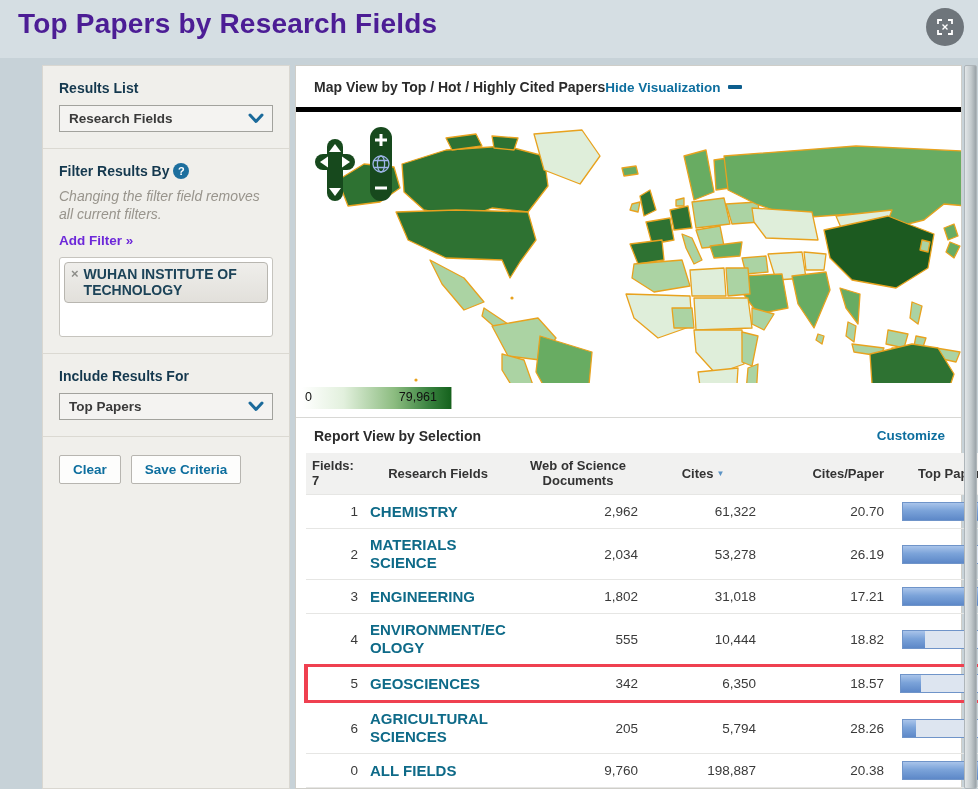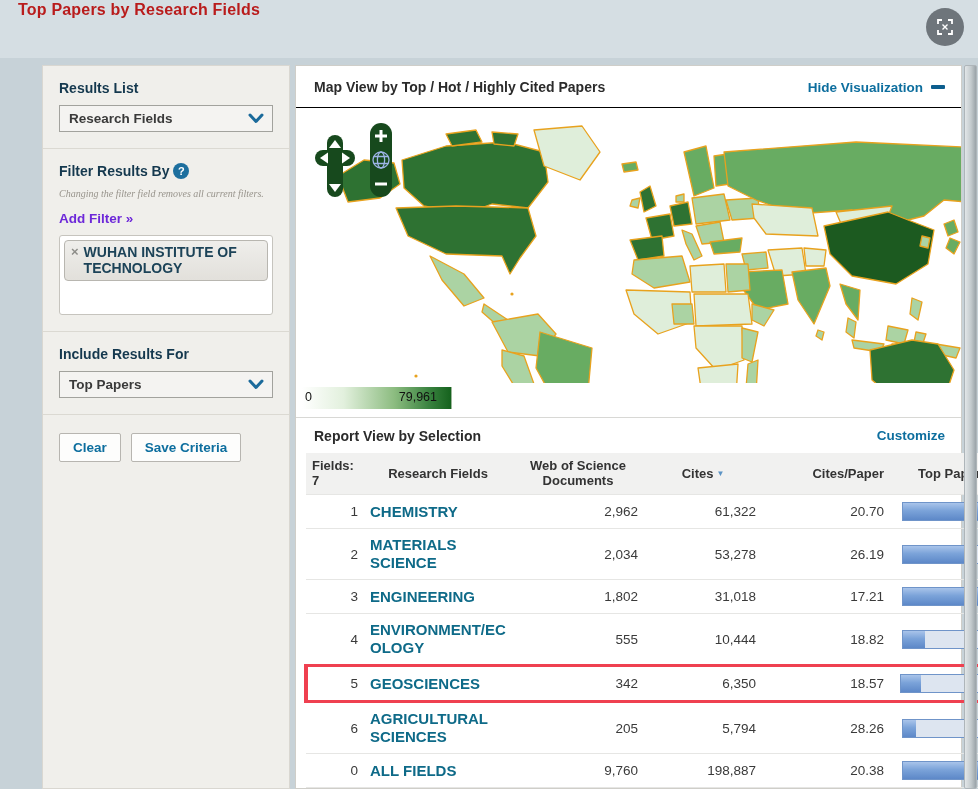--- a/index.html
+++ b/index.html
@@ -4,53 +4,53 @@
 <style>
   * { box-sizing: border-box; }
   html,body { margin:0; padding:0; }
   body {
     width:978px; height:789px; position:relative; overflow:hidden;
     background:#c7d2d8;
     font-family:"Liberation Sans", sans-serif;
   }
   
   .banner { position:absolute; top:0; left:0; right:0; height:58px; background:#d5dee3; }
-  .page-title { position:absolute; left:18px; top:1px; font-size:16px; font-weight:bold; color:#b91c1c; letter-spacing:.2px; }
+  .page-title { position:absolute; left:18px; top:8px; font-size:28px; font-weight:bold; color:#4c1d95; letter-spacing:.2px; }
   .expand-btn { position:absolute; right:14px; top:8px; width:38px; height:38px; border-radius:50%;
     background:#6e757b; display:flex; align-items:center; justify-content:center; cursor:pointer; }
   
   .content { position:absolute; top:65px; left:10px; right:16px; bottom:0; display:flex; gap:5px;margin-left:32px; }
   .scroll-strip { position:absolute; top:65px; right:1px; width:13px; bottom:0;
     background:linear-gradient(90deg,#e2e6e8 0%,#c3cacd 55%,#9aa3a8 100%);
     border:1px solid #aeb5b9; border-radius:2px; }
   
   .sidebar { width:248px; background:#f0efeb; border:1px solid #d9d7d1; }
   .sb-section { padding:14px 16px 16px 16px; border-bottom:1px solid #dbd9d2; }
   .sb-section:last-of-type { border-bottom:none; }
   .sb-heading { font-size:14px; font-weight:bold; color:#14384e; margin-bottom:9px; }
   .sb-select { display:flex; align-items:center; justify-content:space-between; height:27px;
     background:#f4f3f1; border:1px solid #a2a29d; padding:0 8px 0 9px; cursor:pointer; }
   .sb-select .sel-text { font-size:13.5px; font-weight:bold; color:#3a3a3a; }
   .help-badge { display:inline-flex; width:16px; height:16px; border-radius:50%; background:#1d6f9e;
     color:#fff; font-size:11px; font-weight:bold; align-items:center; justify-content:center;
     vertical-align:1px; margin-left:4px; cursor:pointer; }
-  .sb-note { font-size:10px; font-style:italic; color:#98948c; line-height:1.25; margin:2px 0 8px 0;font-family:Liberation Serif, serif; }
+  .sb-note { font-size:14px; font-style:italic; color:#98948c; line-height:1.25; margin:2px 0 8px 0; }
   .add-filter { font-size:13.5px; font-weight:bold; color:#6d28d9; cursor:pointer; margin-bottom:6px; display:inline-block; }
   .filter-box { background:#fff; border:1px solid #c6c4be; border-radius:3px; height:80px; padding:4px; margin-top:3px; }
   .chip { display:inline-flex; align-items:flex-start; gap:5px; background:linear-gradient(#efeeeb,#e2e0db);
     border:1px solid #b8b6b0; border-radius:4px; padding:3px 8px 4px 6px; max-width:100%; cursor:default; }
   .chip-x { color:#8d8d89; font-size:13px; font-weight:bold; line-height:15px; cursor:pointer; }
   .chip-label { font-size:14px; font-weight:bold; color:#1c4358; line-height:1.15; }
   .sb-buttons { display:flex; gap:10px; padding-top:4px; }
   .btn { background:#fdfdfc; border:1px solid #b7b5b0; border-radius:2px; padding:6px 13px;
     font-size:13.5px; font-weight:bold; color:#0d6e9e; cursor:pointer; font-family:inherit; }
   
   .main { flex:1; background:#ffffff; border:1px solid #cfcec9; display:flex; flex-direction:column; min-width:0; }
-  .viz-header { display:flex; align-items:center; justify-content:space-between;
-    padding:13px 16px 12px 18px; border-bottom:1px solid #000000; }
+  .viz-header { display:flex; align-items:center; justify-content:flex-start;
+    padding:13px 16px 12px 18px; border-bottom:5px solid #000000; }
   .viz-title { font-size:14px; font-weight:bold; color:#2b2b2b; }
   .link-bold { font-size:13.5px; font-weight:bold; color:#0d6e9e; cursor:pointer; display:inline-flex; align-items:center; }
   .minus-dash { display:inline-block; width:14px; height:4px; background:#0d5e8e; border-radius:1px; margin-left:8px; }
   .map-area { position:relative; height:330px; overflow:hidden; }
   .map-svg { position:absolute; left:0; top:0; }
   .map-controls { position:absolute; left:18px; top:8px; }
   .legend-row { position:relative; height:40px; padding:4px 0 0 6px; }
   .legend-bar { position:relative; width:150px; height:22px;
     background:linear-gradient(90deg,#ffffff 0%,#e2f0dd 28%,#8cbc80 62%,#3a8340 85%,#15621d 100%);
     border-right:1px solid #9cb79a; }

